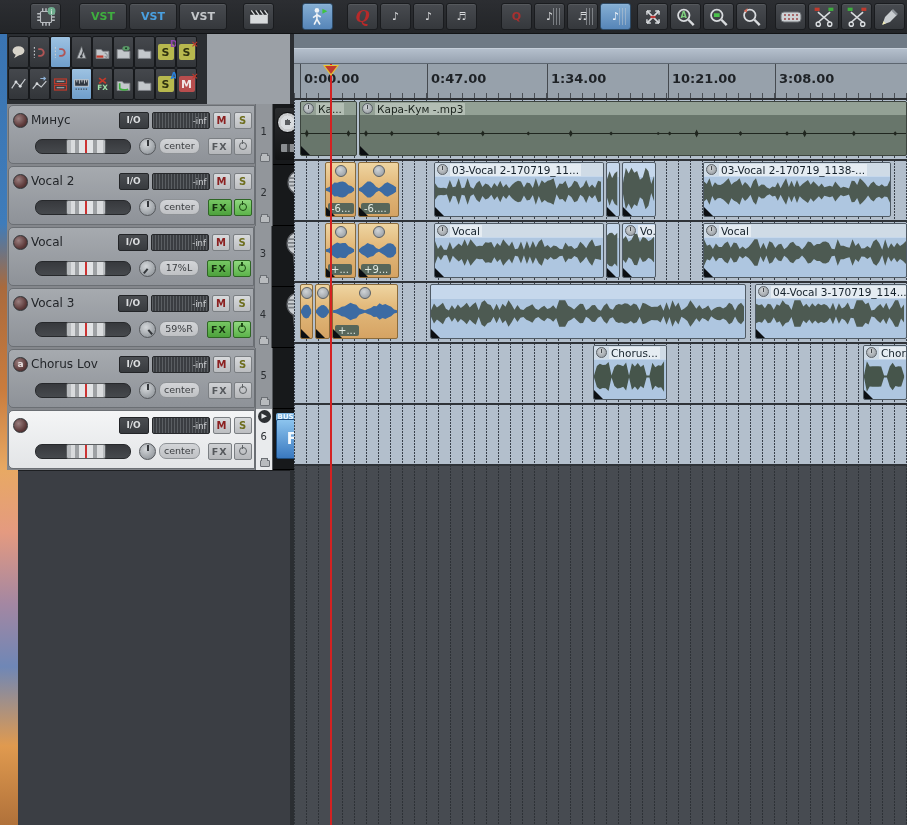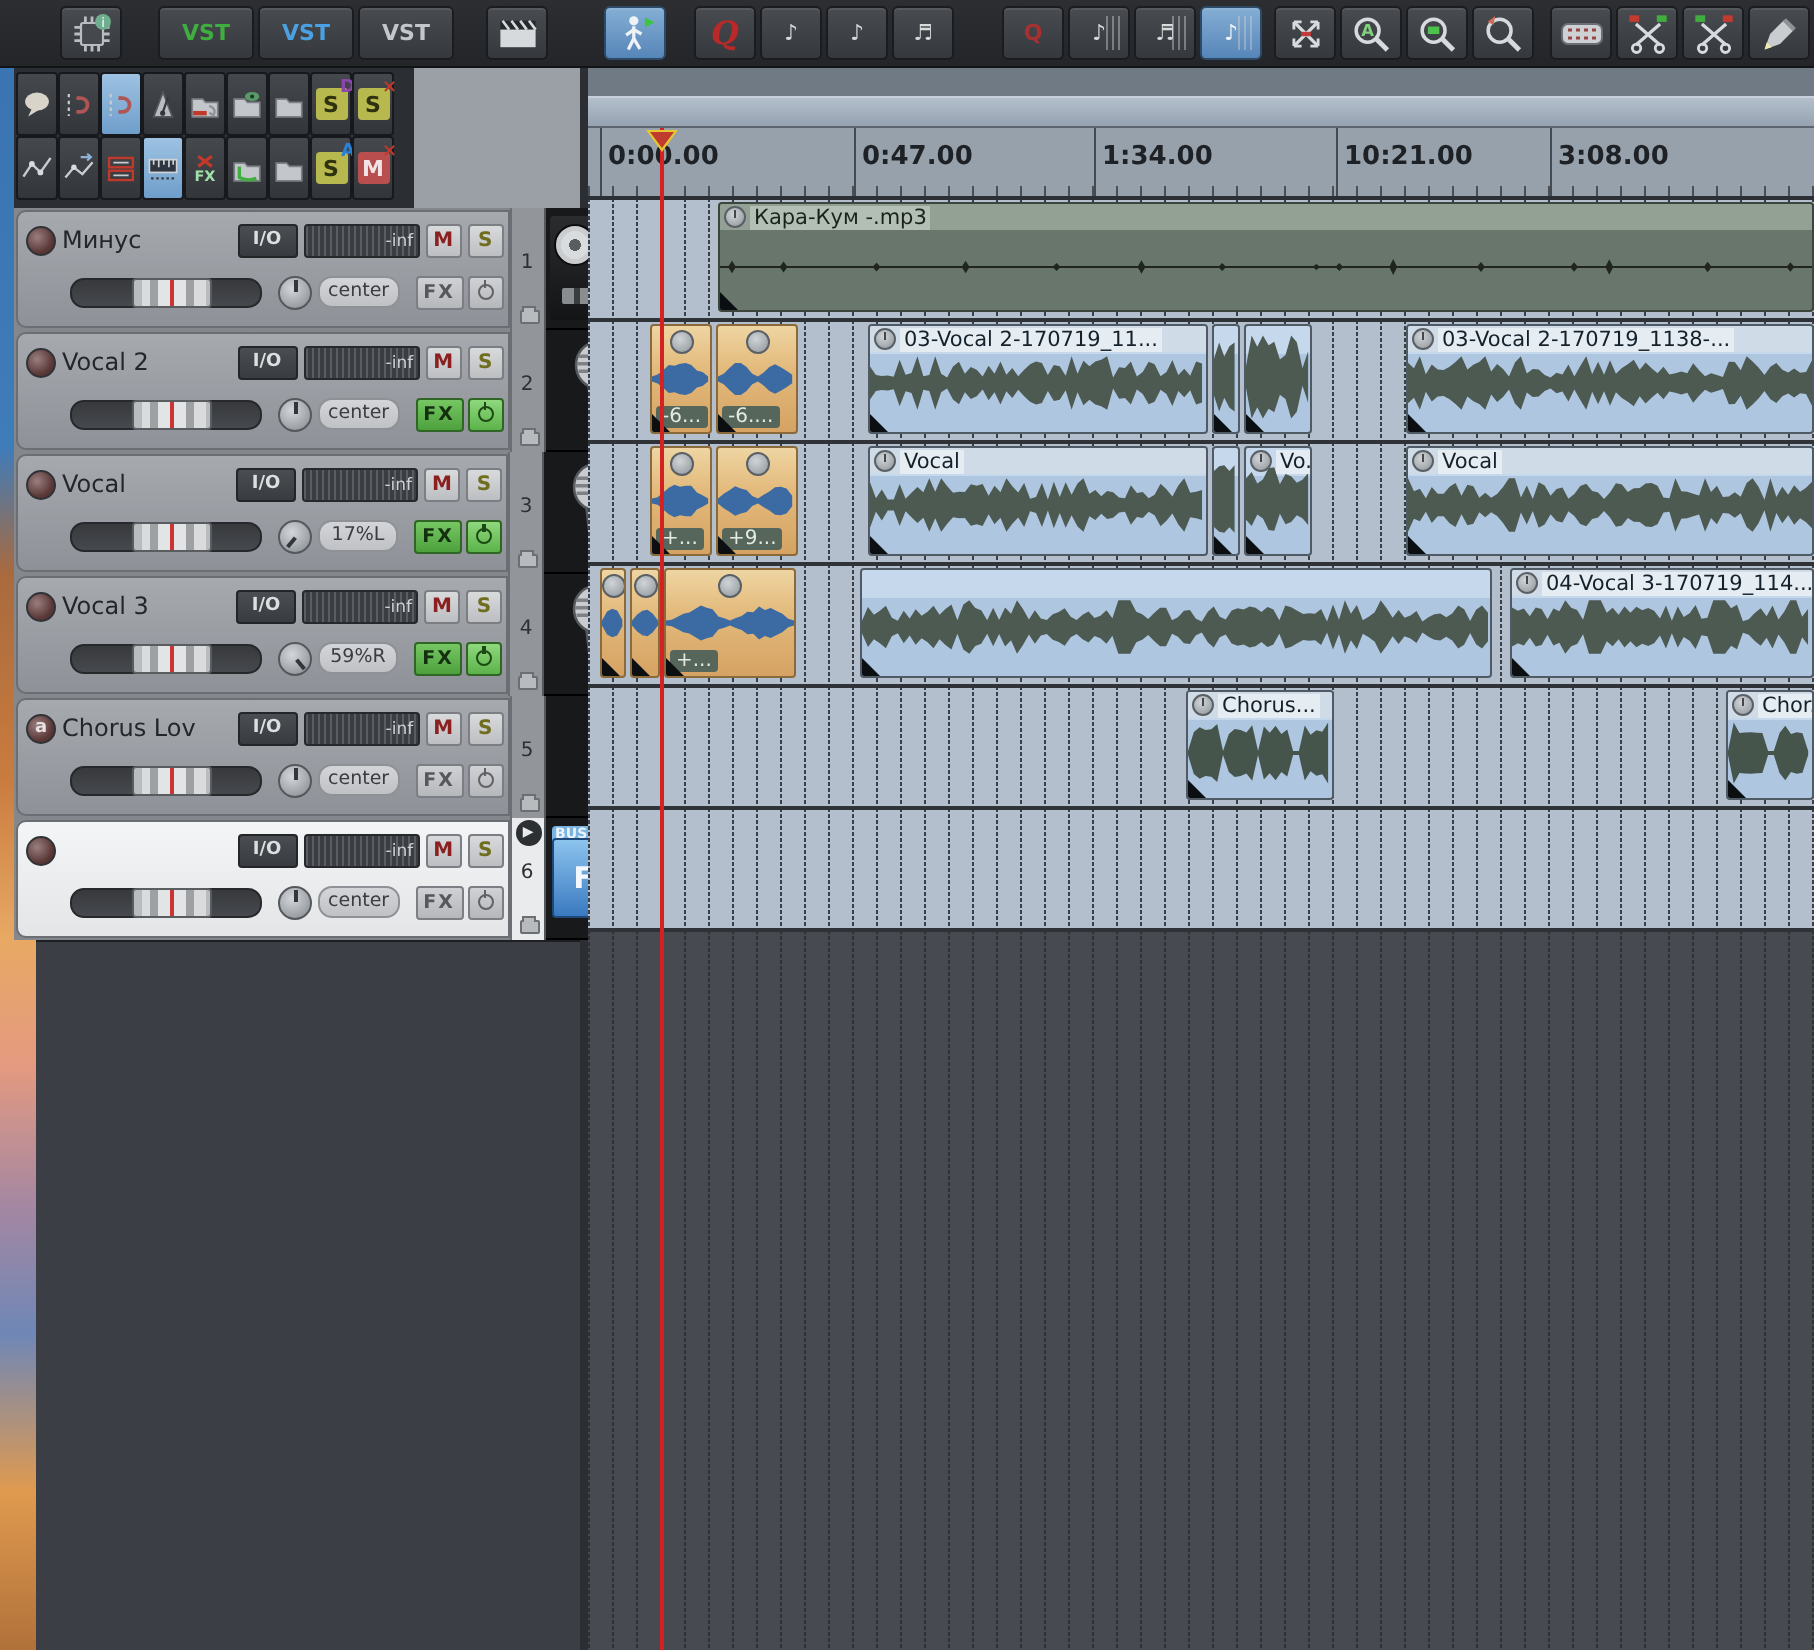--- a/index.html
+++ b/index.html
@@ -634,20 +634,32 @@
       <div class="ruler">
           <div class="rlabel" style="left: 10px;">0:00.00</div>
           <div class="rlabel" style="left: 137px;">0:47.00</div>
           <div class="rlabel" style="left: 257px;">1:34.00</div>
           <div class="rlabel" style="left: 378px;">10:21.00</div>
           <div class="rlabel" style="left: 485px;">3:08.00</div>
           <div class="ticks"></div>
         </div>
       <div class="lanes">
           <div class="lane">
+            <div class="item media-flat" style="left: 6px; width: 57px;">
+              <div class="wave">
+                <svg viewBox="0 0 57 36" preserveAspectRatio="none">
+                  <path fill="currentColor" d="M0 17.4H57V18.6H0ZM6 13.655664866255144L8 18L6 22.344335133744856L4 18ZM49.15089163237311 14.321607081618655L51.15089163237311 18L49.15089163237311 21.678392918381345L47.15089163237311 18Z"></path>
+                </svg>
+              </div>
+              <div class="strip">
+                <span class="iknob"></span>
+                <span class="ilabel">Ка...</span>
+              </div>
+              <i class="fade"></i>
+            </div>
             <div class="item media-flat" style="left: 65px; width: 548px;">
               <div class="wave">
                 <svg viewBox="0 0 548 36" preserveAspectRatio="none">
                   <path fill="currentColor" d="M0 17.4H548V18.6H0ZM6 14.583792009602195L8 18L6 21.416207990397805L4 18ZM31.887345679012345 15.042686899862826L33.88734567901234 18L31.887345679012345 20.957313100137174L29.887345679012345 18ZM78.55898491083676 15.505182613168724L80.55898491083676 18L78.55898491083676 20.494817386831276L76.55898491083676 18ZM123.25771604938271 14.631772976680384L125.25771604938271 18L123.25771604938271 21.368227023319616L121.25771604938271 18ZM168.90534979423867 15.879248113854596L170.90534979423867 18L168.90534979423867 20.120751886145406L166.90534979423867 18ZM211.51011659807955 14.278472222222222L213.51011659807955 18L211.51011659807955 21.721527777777776L209.51011659807955 18ZM252.0185185185185 15.878828017832648L254.0185185185185 18L252.0185185185185 20.121171982167354L250.0185185185185 18ZM299.27829218106996 16.359327846364884L301.27829218106996 18L299.27829218106996 19.640672153635116L297.27829218106996 18ZM310.77914951989027 15.806391460905349L312.77914951989027 18L310.77914951989027 20.19360853909465L308.77914951989027 18ZM337.837962962963 13.658290466392318L339.837962962963 18L337.837962962963 22.341709533607684L335.837962962963 18ZM381.8950617283951 15.316259430727023L383.8950617283951 18L381.8950617283951 20.683740569272977L379.8950617283951 18ZM428.5883058984911 15.42227366255144L430.5883058984911 18L428.5883058984911 20.57772633744856L426.5883058984911 18ZM446.27160493827165 13.80349365569273L448.27160493827165 18L446.27160493827165 22.19650634430727L444.27160493827165 18ZM495.6445473251029 15.083376200274348L497.6445473251029 18L495.6445473251029 20.916623799725652L493.6445473251029 18ZM537.1598079561043 15.459452160493827L539.1598079561043 18L537.1598079561043 20.540547839506175L535.1598079561043 18Z"></path>
                 </svg>
               </div>
               <div class="strip">
                 <span class="iknob"></span>
                 <span class="ilabel">Кара-Кум -.mp3</span>
               </div>
@@ -696,21 +708,21 @@
               <i class="fade"></i>
             </div>
             <div class="item chunk" style="left: 328px; width: 34px;">
               <div class="wave">
                 <svg viewBox="0 0 34 48" preserveAspectRatio="none">
                   <path fill="currentColor" d="M0 18.2L3 1.9L6 7.9L9 1.9L12 7.1L15 5.2L18 14.6L21 12.3L24 1.9L27 5.5L30 19.3L33 10.3L33 37.7L30 28.7L27 42.5L24 46.1L21 35.7L18 33.4L15 42.8L12 40.9L9 46.1L6 40.1L3 46.1L0 29.8Z"></path>
                 </svg>
               </div>
               <i class="fade"></i>
             </div>
-            <div class="item vocal" style="left: 409px; width: 204px;">
+            <div class="item vocal" style="left: 409px; width: 188px;">
               <div class="wave">
                 <svg viewBox="0 0 204 33" preserveAspectRatio="none">
                   <path fill="currentColor" d="M0 5.0L3 8.1L6 1.3L9 11.5L12 6.0L15 8.8L18 9.1L21 7.3L24 4.6L27 1.3L30 8.8L33 6.1L36 4.5L39 1.3L42 9.9L45 5.7L48 8.6L51 12.8L54 4.8L57 1.3L60 11.1L63 8.5L66 8.8L69 11.9L72 13.4L75 10.7L78 11.6L81 6.0L84 12.8L87 6.8L90 1.3L93 11.5L96 4.4L99 11.8L102 3.5L105 11.2L108 8.0L111 5.8L114 3.3L117 8.9L120 4.8L123 8.1L126 11.0L129 7.3L132 11.7L135 10.9L138 9.9L141 11.0L144 5.2L147 9.2L150 12.6L153 11.0L156 12.0L159 13.1L162 4.4L165 4.6L168 9.2L171 1.3L174 4.2L177 7.7L180 11.9L183 7.3L186 5.1L189 9.0L192 10.5L195 8.3L198 10.7L201 10.3L204 3.6L204 29.4L201 22.7L198 22.3L195 24.7L192 22.5L189 24.0L186 27.9L183 25.7L180 21.1L177 25.3L174 28.8L171 31.7L168 23.8L165 28.4L162 28.6L159 19.9L156 21.0L153 22.0L150 20.4L147 23.8L144 27.8L141 22.0L138 23.1L135 22.1L132 21.3L129 25.7L126 22.0L123 24.9L120 28.2L117 24.1L114 29.7L111 27.2L108 25.0L105 21.8L102 29.5L99 21.2L96 28.6L93 21.5L90 31.7L87 26.2L84 20.2L81 27.0L78 21.4L75 22.3L72 19.6L69 21.1L66 24.2L63 24.5L60 21.9L57 31.7L54 28.2L51 20.2L48 24.4L45 27.3L42 23.1L39 31.7L36 28.5L33 26.9L30 24.2L27 31.7L24 28.4L21 25.7L18 23.9L15 24.2L12 27.0L9 21.5L6 31.7L3 24.9L0 28.0Z"></path>
                 </svg>
               </div>
               <div class="strip">
                 <span class="iknob"></span>
                 <span class="ilabel">03-Vocal 2-170719_1138-...</span>
               </div>
               <i class="fade"></i>

